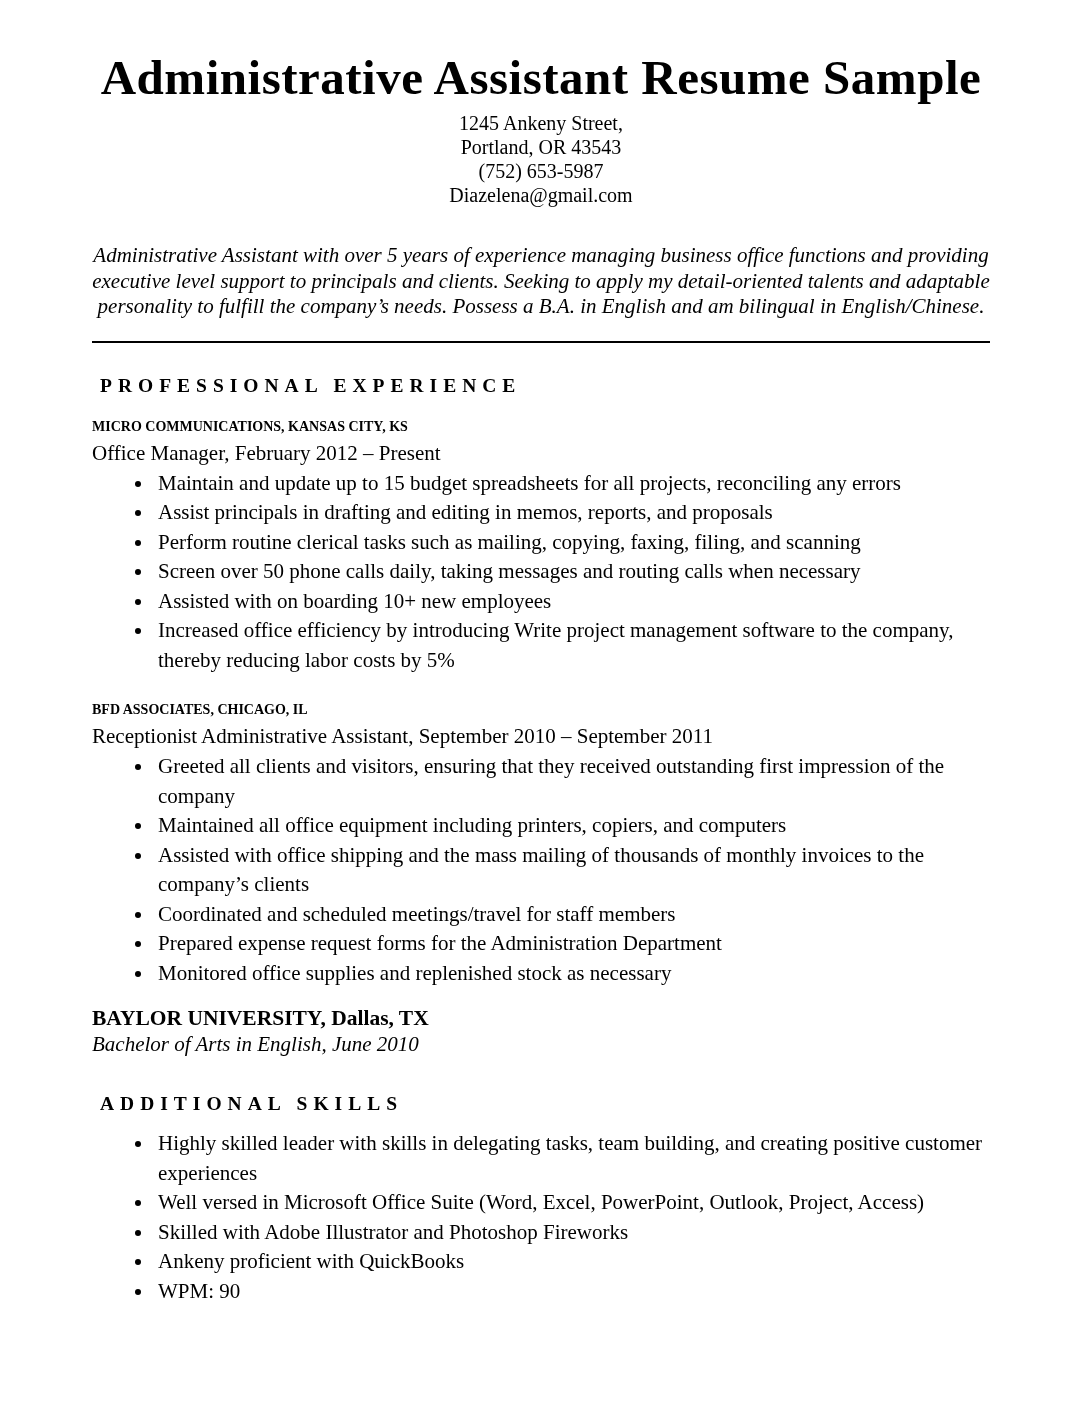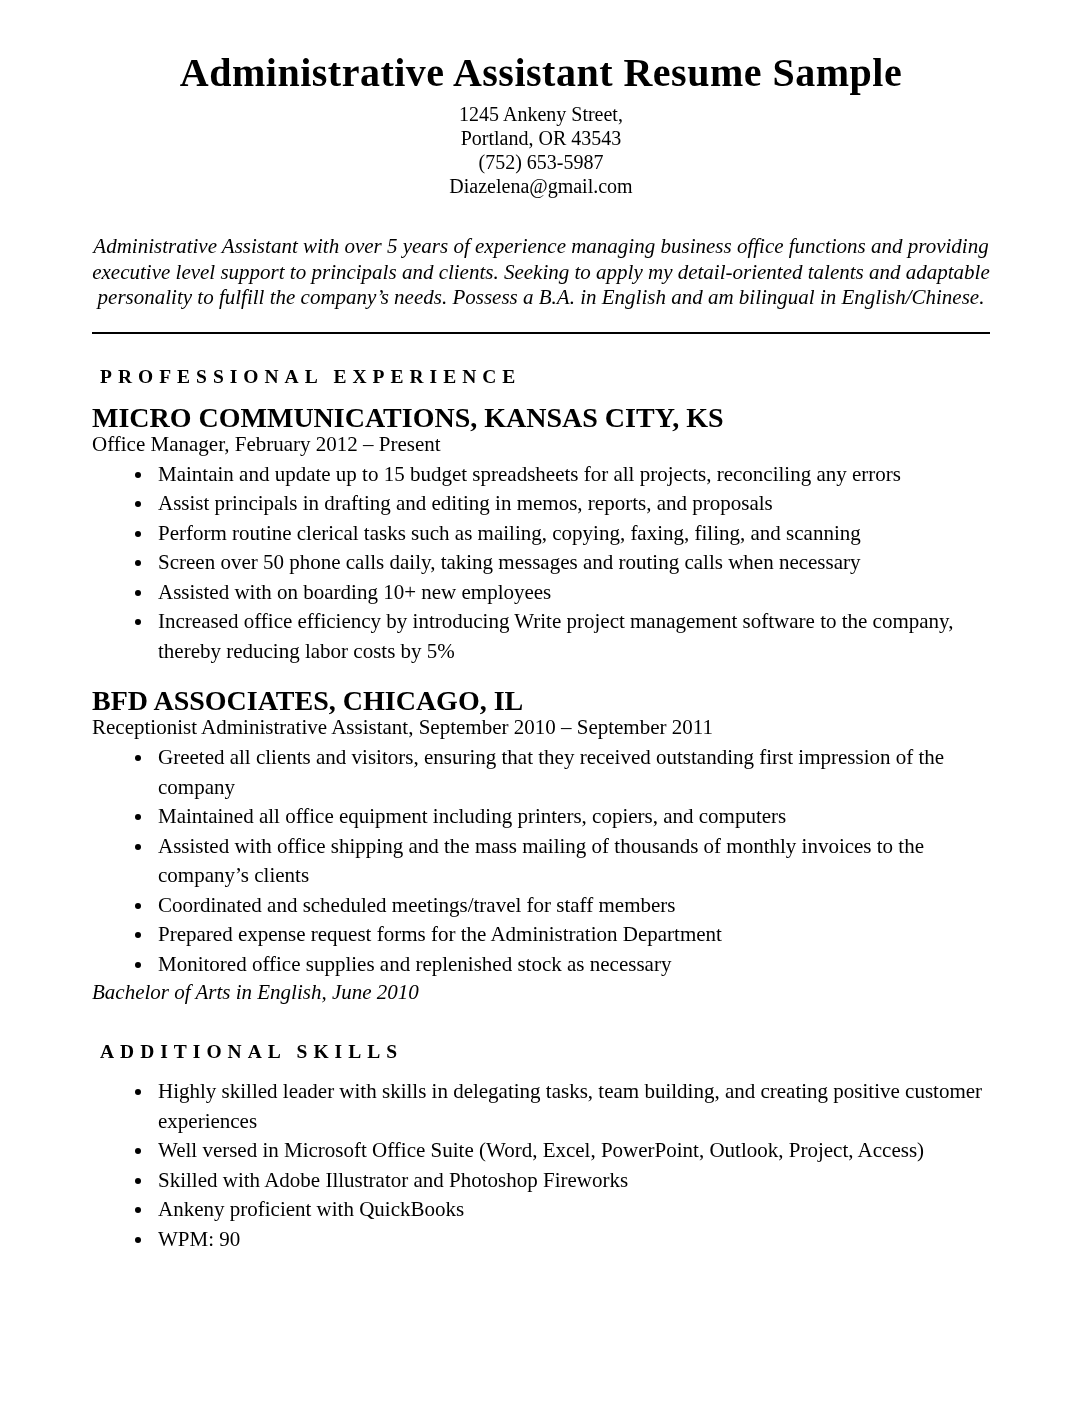--- a/index.html
+++ b/index.html
@@ -12,21 +12,21 @@
   }
   .page {
     width: 1085px;
     min-height: 1404px;
     margin: 0 auto;
     background: #ffffff;
     padding: 52px 95px 60px 92px;
   }
   
   .title {
-    font-size: 40px;
+    font-size: 49px;
     font-weight: 700;
     text-align: center;
     line-height: 1.05;
     letter-spacing: 0.5px;
     margin: 0 0 8px 0;
   }
   .contact {
     text-align: center;
     font-size: 20px;
     line-height: 24px;
@@ -50,21 +50,21 @@
     font-weight: 700;
     font-size: 19.5px;
     letter-spacing: 6px;
     margin: 8px;
   }
   .sh-experience { margin-top: 32px; }
   .sh-education  { margin-top: 40px; }
   .sh-skills     { margin-top: 36px; }
   .company {
     font-weight: 700;
-    font-size: 28px;
+    font-size: 14px;
     margin-top: 17px;
     line-height: 26px;
   }
   .role {
     font-size: 21px;
     line-height: 26px;
   }
   ul.bullets {
     margin: 3px 0 0 0;
     padding: 0 0 0 62px;
@@ -127,20 +127,21 @@
     <ul class="bullets">
       <li>Greeted all clients and visitors, ensuring that they received outstanding first impression of the company</li>
       <li>Maintained all office equipment including printers, copiers, and computers</li>
       <li>Assisted with office shipping and the mass mailing of thousands of monthly invoices to the company’s clients</li>
       <li>Coordinated and scheduled meetings/travel for staff members</li>
       <li>Prepared expense request forms for the Administration Department</li>
       <li>Monitored office supplies and replenished stock as necessary</li>
     </ul>
   </div>
 
+  <div class="edu-school">BAYLOR UNIVERSITY, Dallas, TX</div>
   <div class="edu-degree">Bachelor of Arts in English, June 2010</div>
 
   <h2 class="section-heading sh-skills">ADDITIONAL SKILLS</h2>
   <ul class="bullets skills-list">
     <li>Highly skilled leader with skills in delegating tasks, team building, and creating positive customer experiences</li>
     <li>Well versed in Microsoft Office Suite (Word, Excel, PowerPoint, Outlook, Project, Access)</li>
     <li>Skilled with Adobe Illustrator and Photoshop Fireworks</li>
     <li>Ankeny proficient with QuickBooks</li>
     <li>WPM: 90</li>
   </ul>

